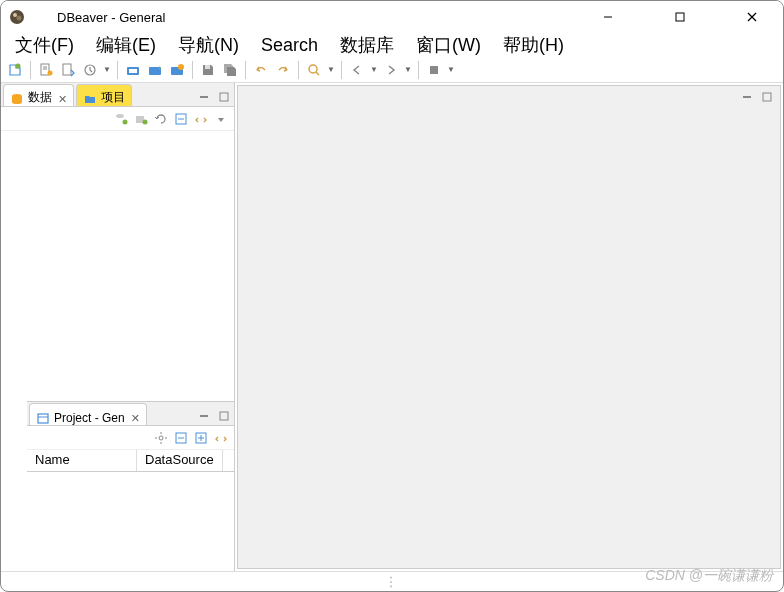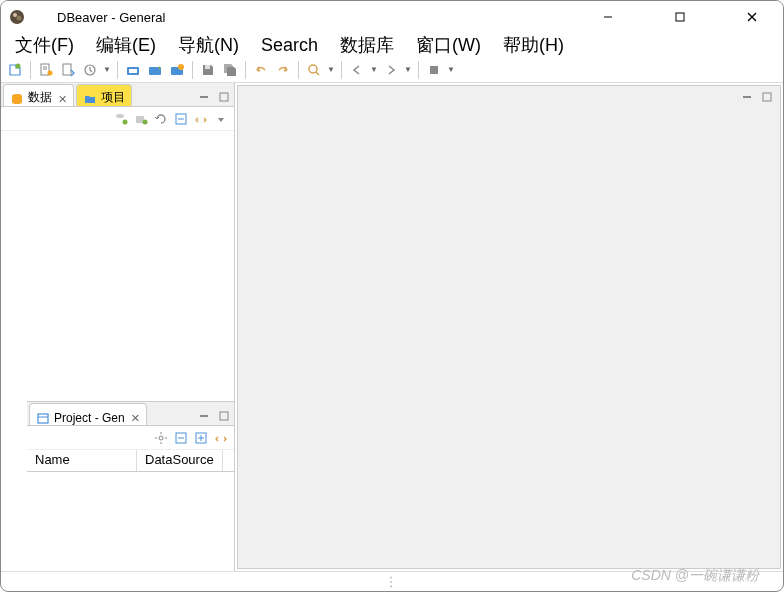--- a/index.html
+++ b/index.html
@@ -29,21 +29,21 @@
 .panel-toolbar .pt-btn { width: 18px; height: 18px; cursor: pointer; display: flex; align-items: center; justify-content: center; }
 .panel-body { flex: 1; background: #fff; overflow: auto; }
 .table-header { display: flex; height: 22px; border-bottom: 1px solid #ccc; background: #fff; }
 .table-header .th { padding: 2px 8px; border-right: 1px solid #ddd; font-size: 13px; }
 .table-header .th:first-child { width: 110px; }
 .editor-area { flex: 1; background: #f0f0f0; position: relative; margin: 2px; border: 1px solid #ccc; }
 .editor-tabrow { position: absolute; top: 2px; right: 4px; display: flex; gap: 2px; }
 .editor-tabrow .panel-btn { width: 18px; height: 18px; cursor: pointer; display: flex; align-items: center; justify-content: center; }
 .statusbar { height: 20px; border-top: 1px solid #ddd; display: flex; align-items: center; justify-content: center; }
 .statusbar .grip { color: #aaa; letter-spacing: 2px; }
-.watermark { position: absolute; bottom: 6px; right: 24px; color: #bbb; font-size: 14px; font-style: italic; pointer-events: none; }
+.watermark { position: absolute; bottom: 6px; right: 10px; color: #bbb; font-size: 14px; font-style: italic; pointer-events: none; }
 svg { display: block; }
 </style>
 </head>
 <body>
 
 <div class="titlebar">
   <span class="app-icon">
     <svg width="16" height="16" viewBox="0 0 16 16">
         <circle cx="8" cy="8" r="7" fill="#5a4a3a"></circle>
         <circle cx="6" cy="6" r="2" fill="#d4c4a4"></circle>

